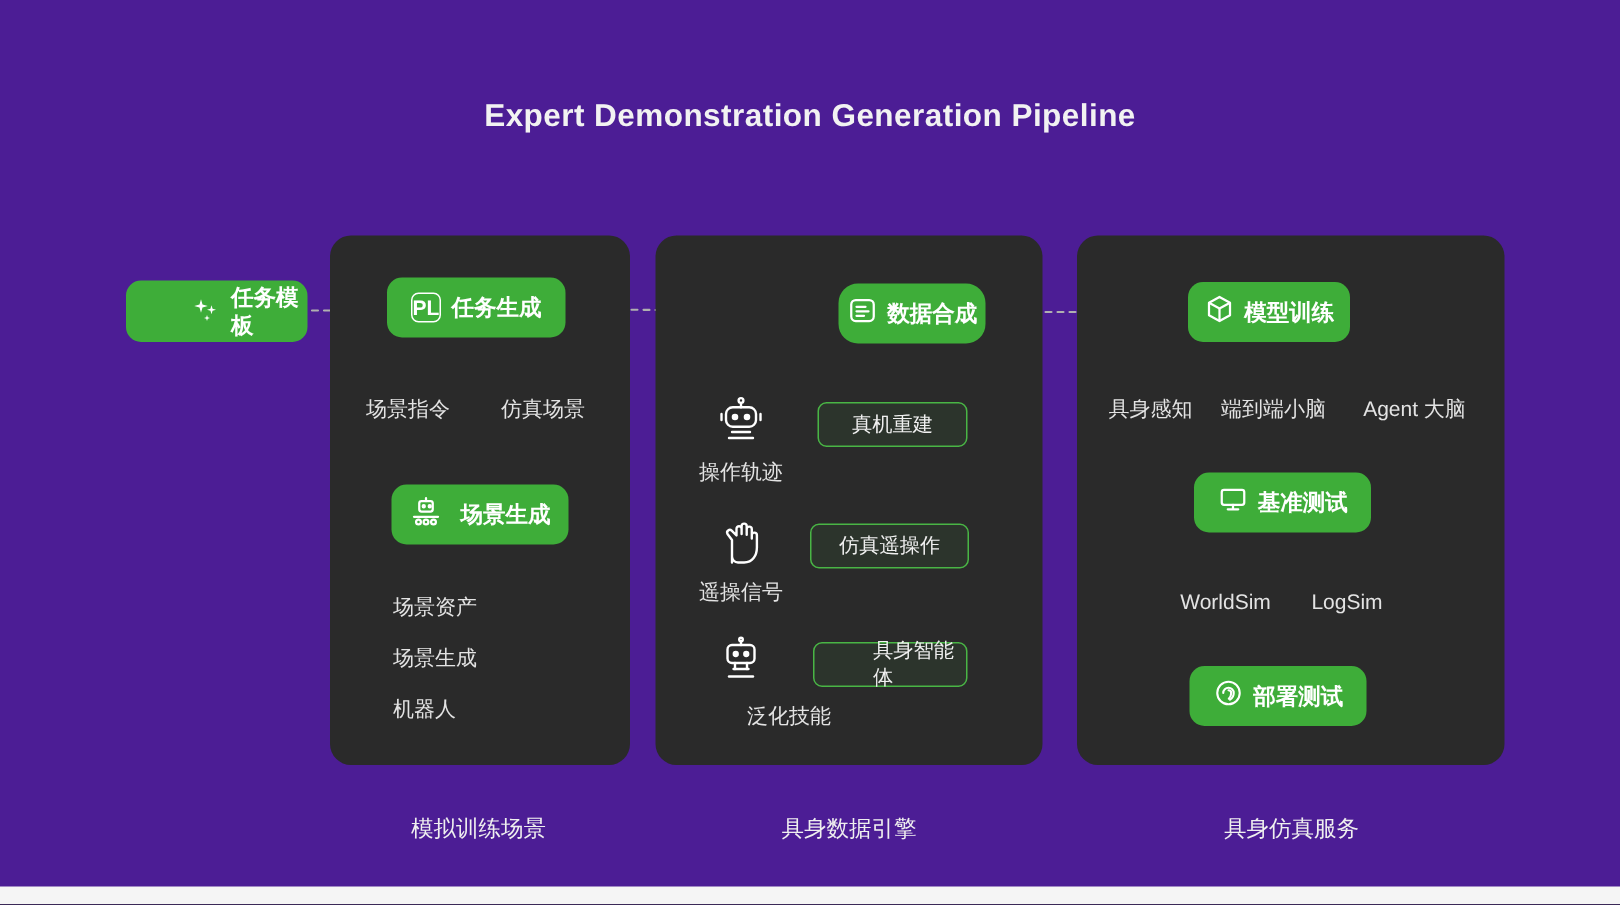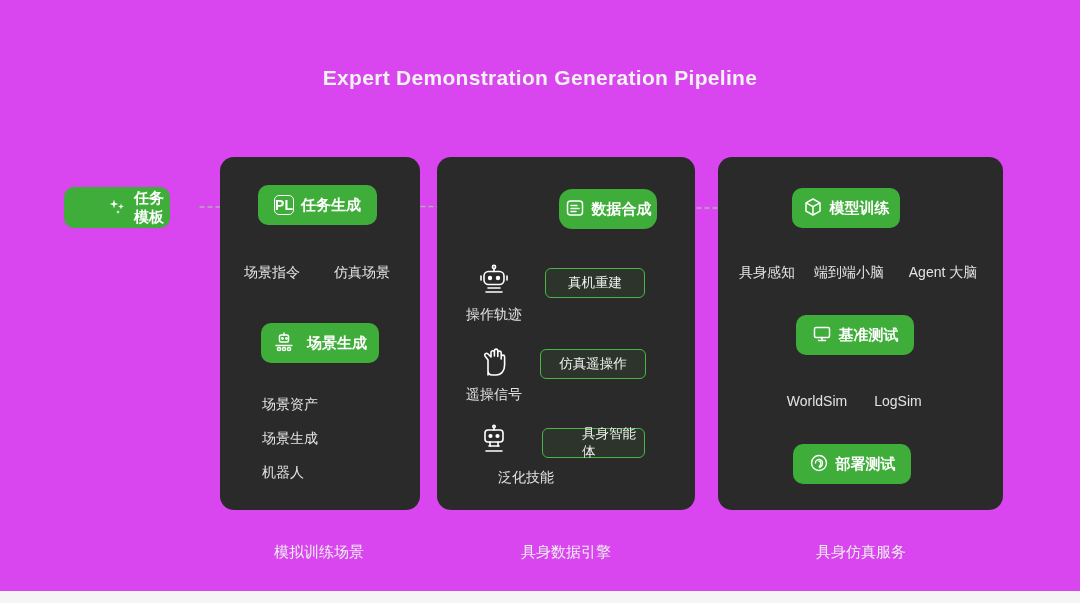--- a/index.html
+++ b/index.html
@@ -1,18 +1,18 @@
 <!DOCTYPE html>
 <html><head>
 <meta charset="utf-8">
 <style>
   * { margin:0; padding:0; box-sizing:border-box; }
   html,body { background:#000; }
   body { font-family:"Liberation Sans","DejaVu Sans",sans-serif; }
-  .stage { position:relative; width:1080px; height:603px; background:#d946ef; overflow:hidden; }
+  .stage { position:relative; width:1080px; height:603px; background:#4c1d95; overflow:hidden; }
   .title { position:absolute; top:66px; left:0; width:100%; text-align:center;
            color:#f2f2f2; font-size:21px; font-weight:600; letter-spacing:.3px; }
   .panel { position:absolute; background:#2a2a2a; border-radius:14px; }
   .badge { position:absolute; display:flex; align-items:center; justify-content:center; gap:7px;
            background:#3ead39; border-radius:10px; color:#fff; font-size:15px; font-weight:600; }
   .chip  { display:inline-flex; align-items:center; justify-content:center; width:20px; height:20px;
            border:1.5px solid #fff; border-radius:5px; font-size:14px; font-weight:700; color:#fff; }
   .lbl   { position:absolute; transform:translateX(-50%); font-size:14px; color:#e3e3e3; white-space:nowrap; }
   .lbl-left { position:absolute; font-size:14px; color:#e3e3e3; white-space:nowrap; }
   .obox  { position:absolute; display:flex; align-items:center; justify-content:center;
@@ -62,21 +62,21 @@
       <path d="M861 257 L846 232" marker-end="url(#ah)"></path>
       <path d="M818 287 L832 311" marker-end="url(#ah)"></path>
       <path d="M885 311 L899 287" marker-end="url(#ah)"></path>
       <path d="M833 359 L819 386" marker-end="url(#ah)"></path>
       <path d="M885 386 L899 359" marker-end="url(#ah)"></path>
       <path d="M821 412 L835 440" marker-end="url(#ah)"></path>
       <path d="M897 440 L883 412" marker-end="url(#ah)"></path>
     </g>
   </svg>
 
-  <div class="badge" style="left:64px; top:187px; width:106px; height:41px;padding-left:43px;">
+  <div class="badge" style="left:84px; top:187px; width:121px; height:41px;padding-left:43px;">
     <span class="iconwrap">
       <svg width="20" height="20" viewBox="0 0 20 20" fill="#fff">
         <path d="M7 3.5 L8 7 L11.5 8 L8 9 L7 12.5 L6 9 L2.5 8 L6 7 Z"></path>
         <path d="M14 7.5 L14.7 9.8 L17 10.5 L14.7 11.2 L14 13.5 L13.3 11.2 L11 10.5 L13.3 9.8 Z"></path>
         <path d="M11 14 L11.5 15.5 L13 16 L11.5 16.5 L11 18 L10.5 16.5 L9 16 L10.5 15.5 Z"></path>
       </svg>
     </span>
     <span>任务模板</span>
   </div>
 

